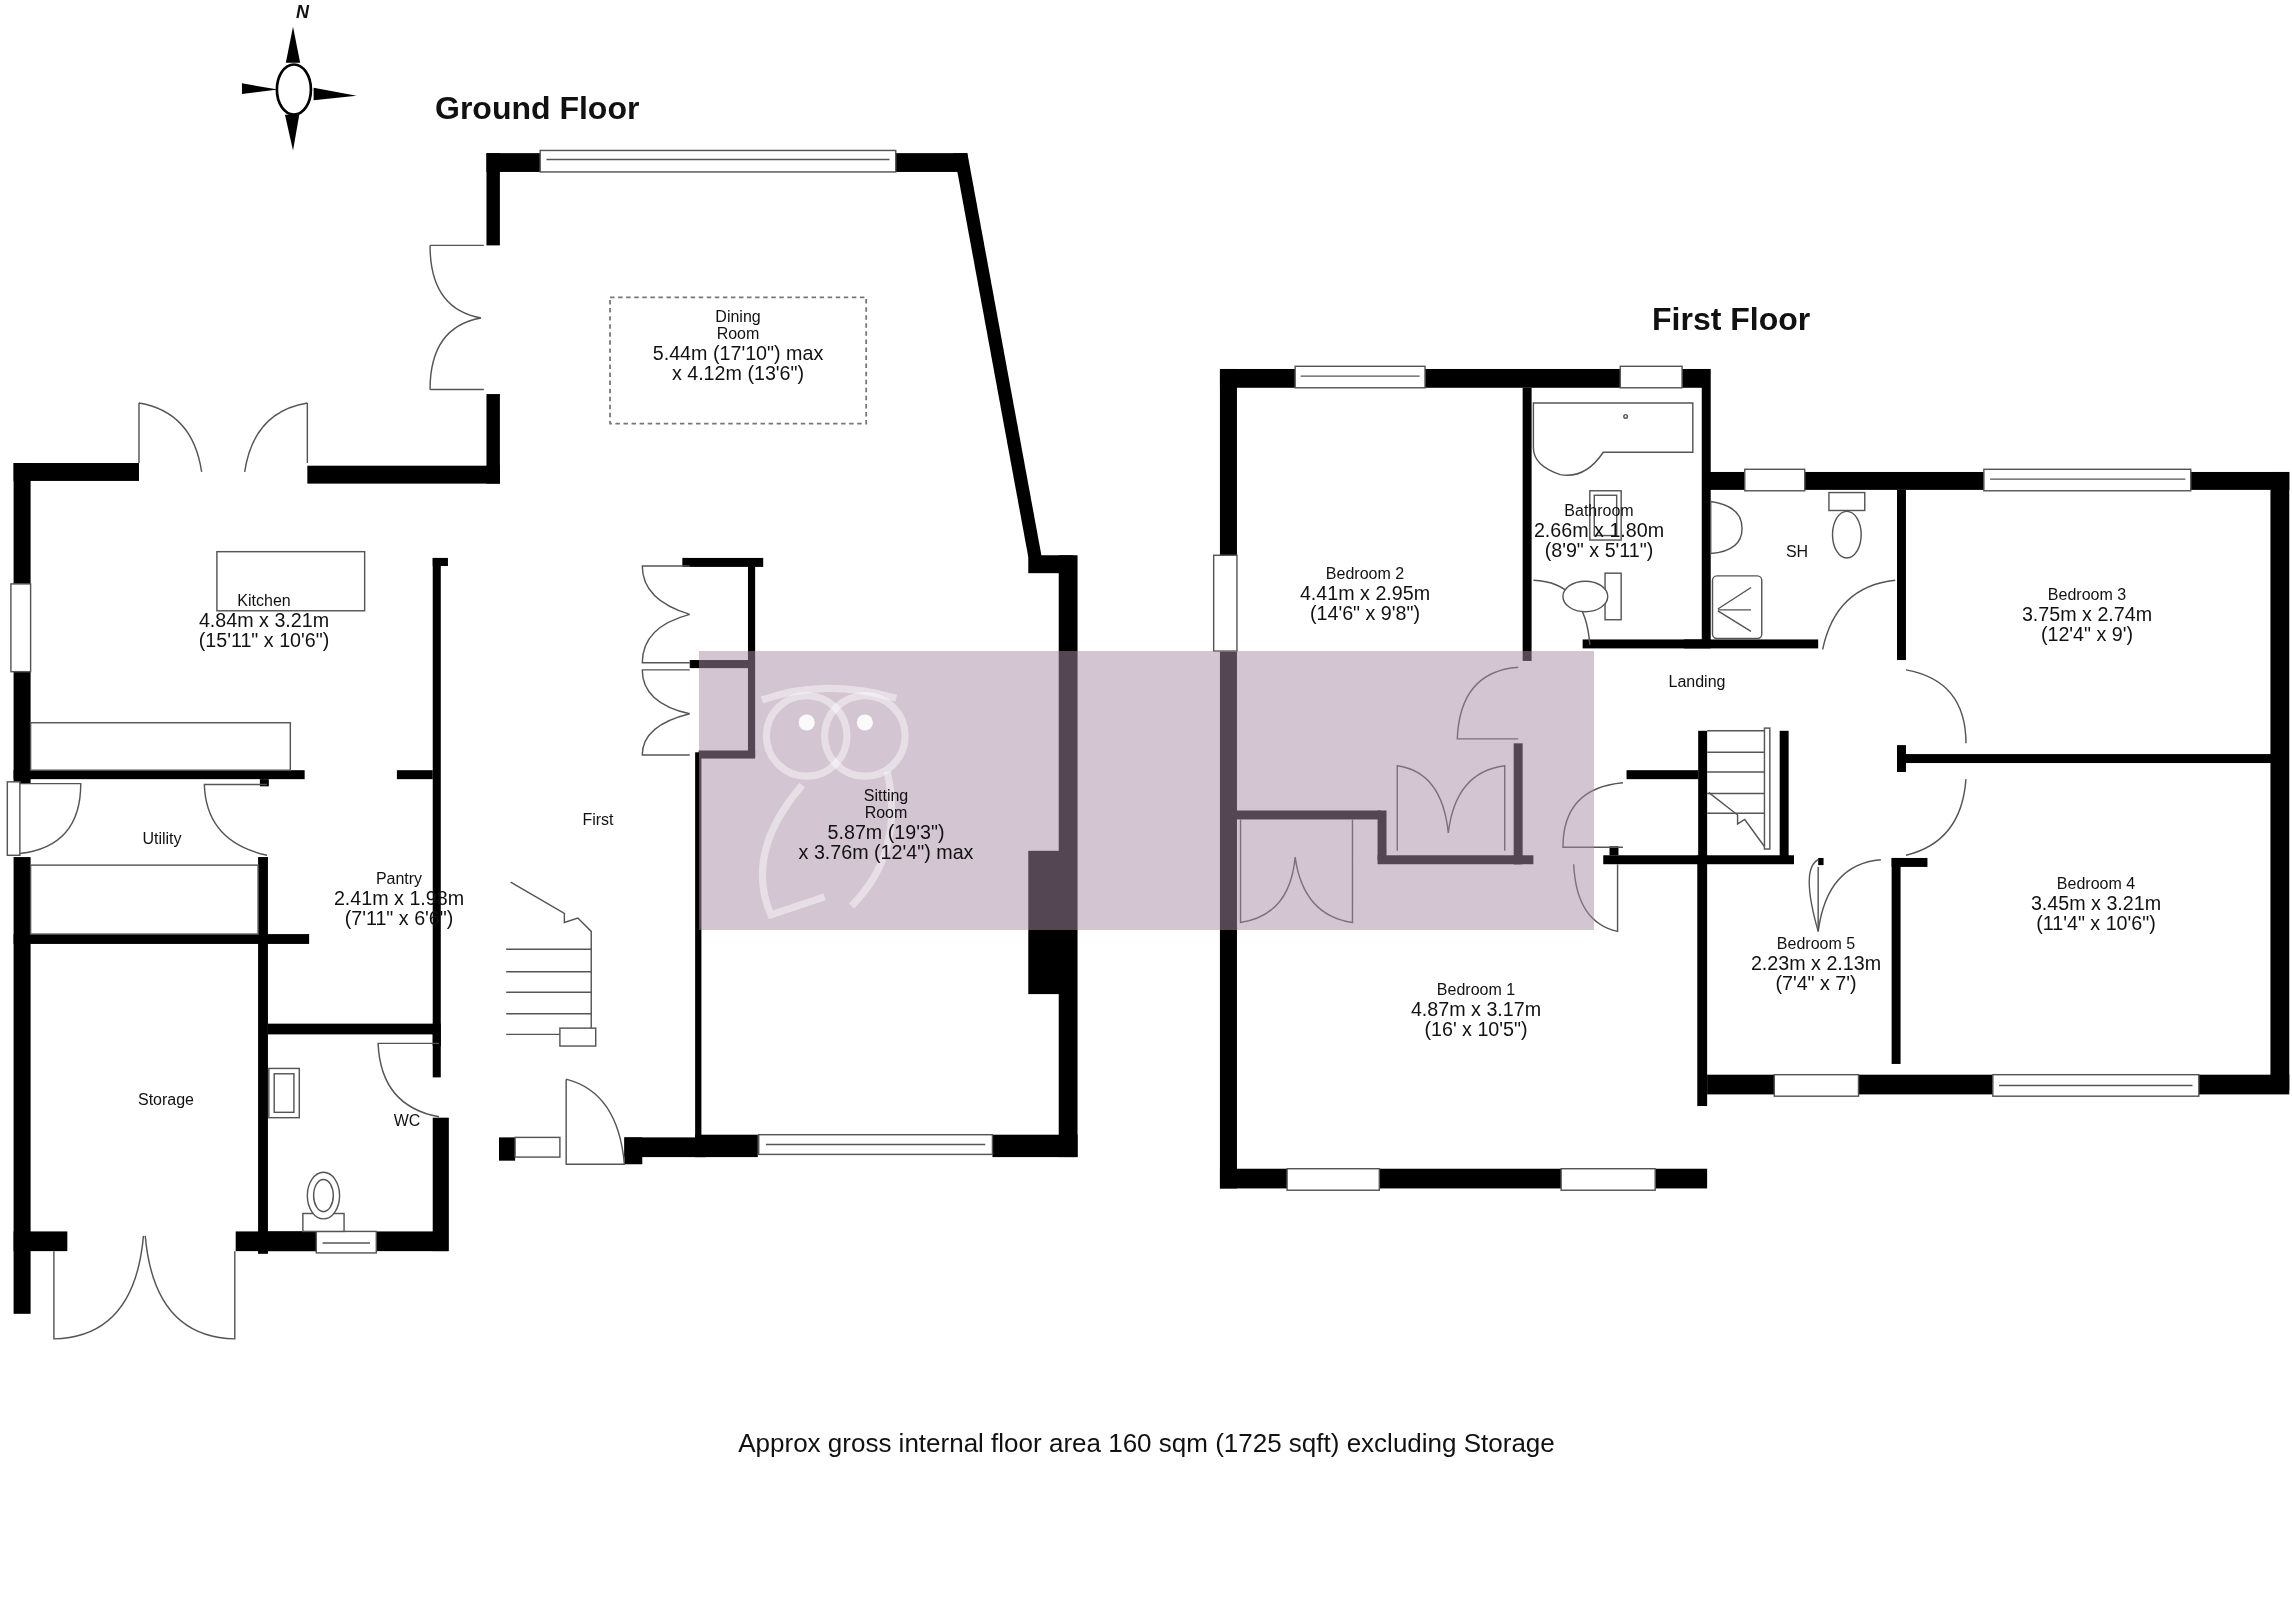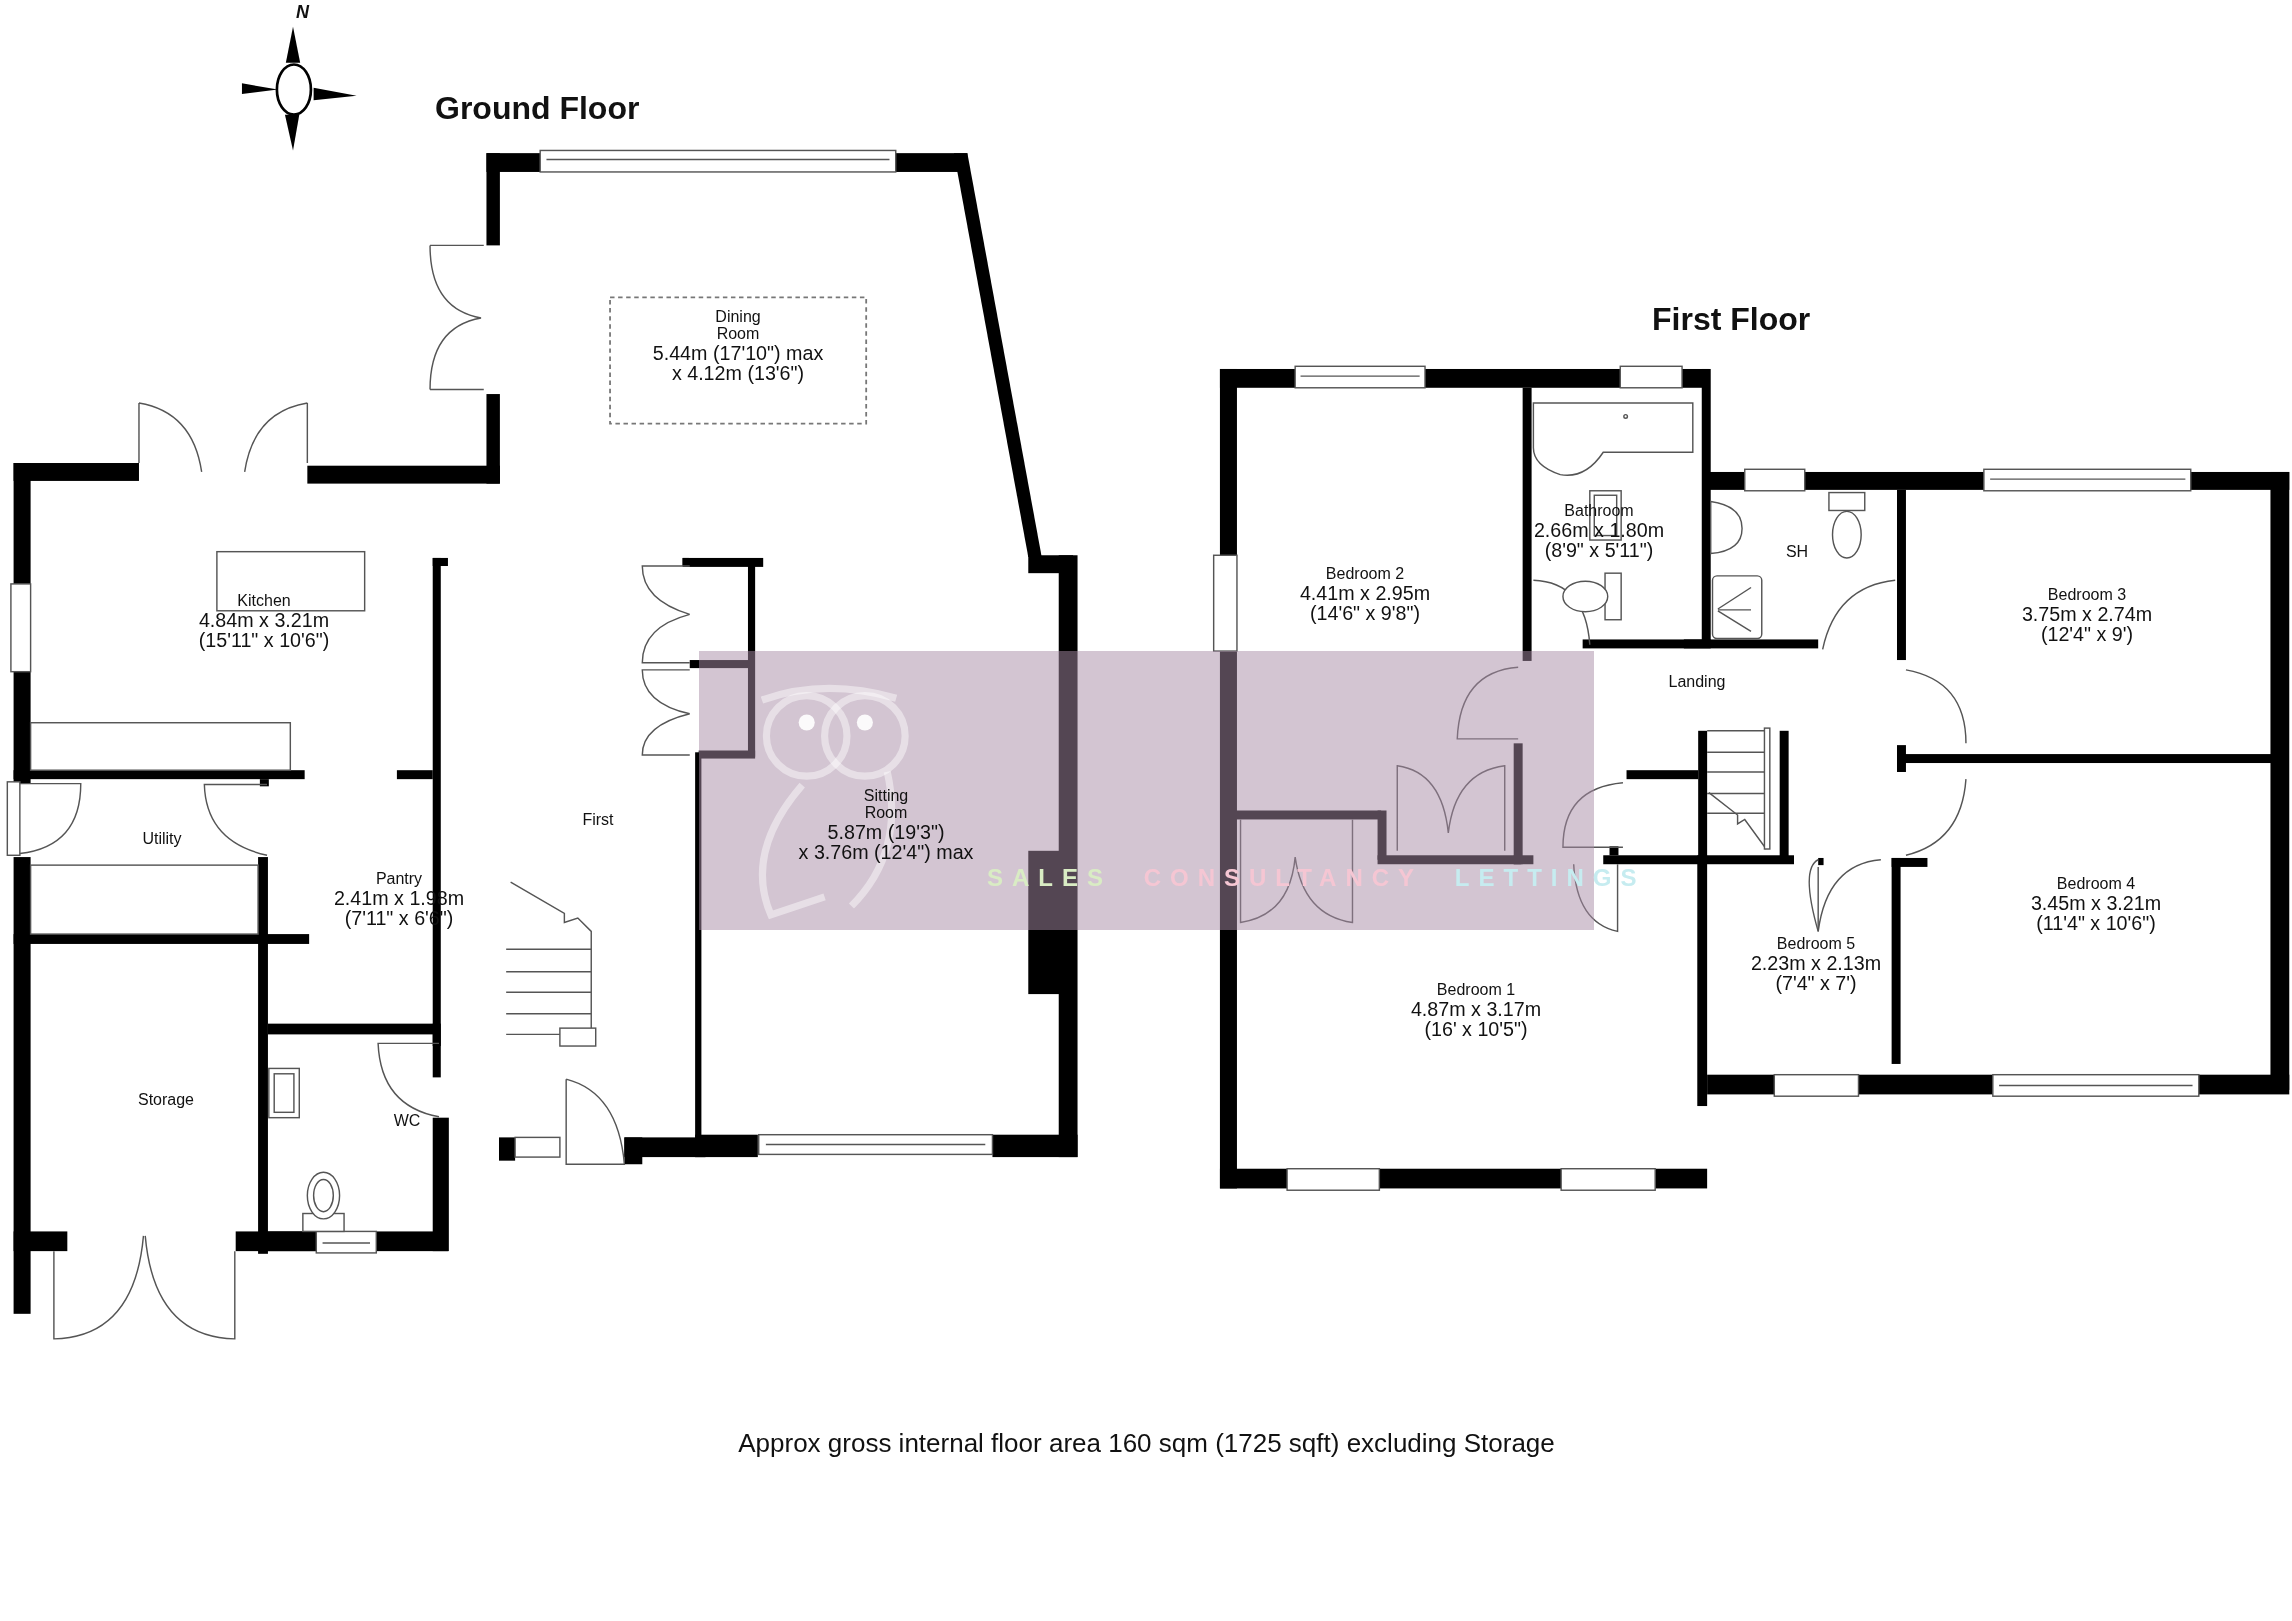--- a/index.html
+++ b/index.html
@@ -308,25 +308,20 @@
     <g fill="none" stroke="rgba(255,255,255,0.45)" stroke-width="8">
       <path d="M 10 30 Q 80 5 160 28"></path>
       <ellipse cx="60" cy="70" rx="45" ry="45"></ellipse>
       <ellipse cx="125" cy="70" rx="45" ry="45"></ellipse>
       <path d="M 55 125 Q -10 200 20 270 L 80 250"></path>
       <path d="M 150 110 Q 170 200 110 260"></path>
     </g>
     <circle cx="60" cy="55" r="9" fill="rgba(255,255,255,0.9)"></circle>
     <circle cx="125" cy="55" r="9" fill="rgba(255,255,255,0.9)"></circle>
   </svg>
-  <div class="wm-tag">
-    <span style="color:#d9ecc4">SALES</span>
-    <span style="color:#f5c6d3">CONSULTANCY</span>
-    <span style="color:#c6ecf0">LETTINGS</span>
-  </div>
 </div>
 
 <div class="lbl" style="left:738px; top:309px;">
   <span class="name">Dining</span>
   <span class="name">Room</span>
   <span class="dim">5.44m (17'10") max</span>
   <span class="dim">x 4.12m (13'6")</span>
 </div>
 <div class="lbl" style="left:264px; top:593px;">
   <span class="name">Kitchen</span>

